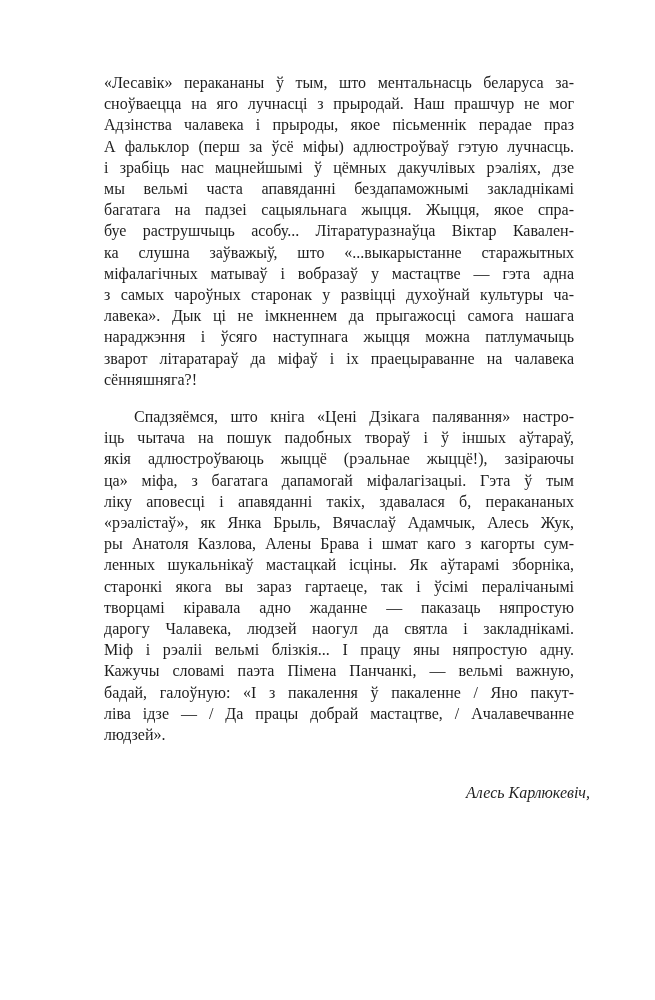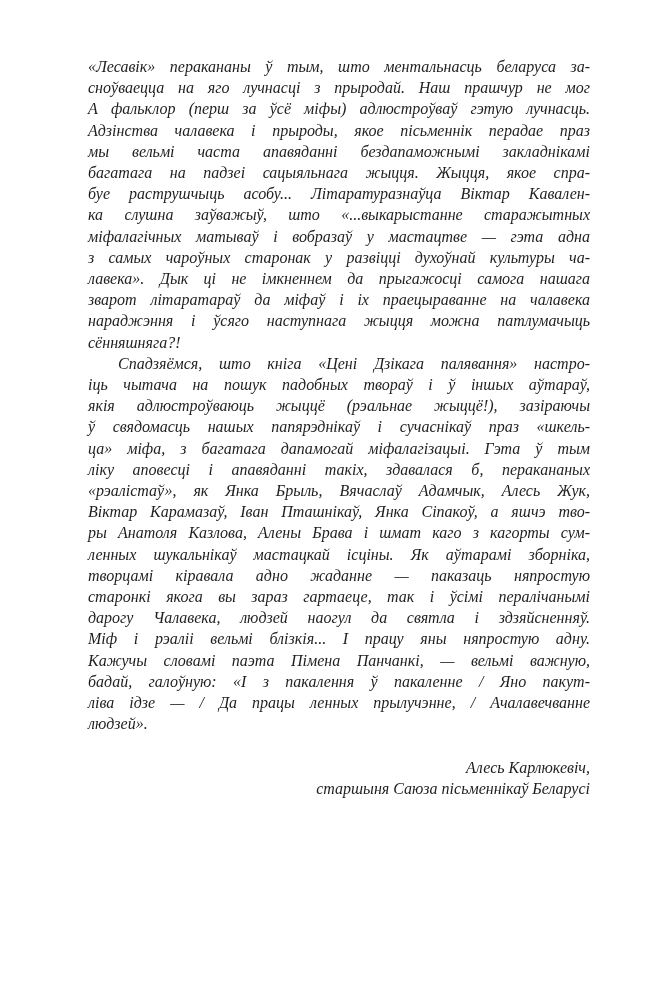--- a/index.html
+++ b/index.html
@@ -18,21 +18,21 @@
     position: absolute;
     left: 88px;
     top: 56px;
     width: 502px;
     font-family: "Liberation Serif", "DejaVu Serif", serif;
     font-size: 16px;
     line-height: 21.2px;
     color: #1e1e1e;
     -webkit-font-smoothing: antialiased;
   }
-  .paragraph { margin: 0; padding: 0; font-style: italic; }
+  .paragraph { margin: 16px; padding: 0; }
   .line {
     text-align: justify;
     text-align-last: justify;
     white-space: normal;
   }
   .line.last {
     text-align-last: left;
   }
   .line.indent {
     text-indent: 30px;
@@ -49,54 +49,52 @@
 </style>
 </head>
 <body>
 
 <div class="page">
   <div class="text-block">
 
     <div class="paragraph">
       <div class="line">«Лесавік» перакананы ў тым, што ментальнасць беларуса за-</div>
       <div class="line">сноўваецца на яго лучнасці з прыродай. Наш прашчур не мог</div>
+      <div class="line">Адзінства чалавека і прыроды, якое пісьменнік перадае праз</div>
       <div class="line">А фальклор (перш за ўсё міфы) адлюстроўваў гэтую лучнасць.</div>
-      <div class="line">Адзінства чалавека і прыроды, якое пісьменнік перадае праз</div>
+      <div class="line">і зрабіць нас мацнейшымі ў цёмных дакучлівых рэаліях, дзе</div>
       <div class="line">мы вельмі часта апавяданні бездапаможнымі закладнікамі</div>
       <div class="line">багатага на падзеі сацыяльнага жыцця. Жыцця, якое спра-</div>
       <div class="line">буе раструшчыць асобу... Літаратуразнаўца Віктар Кавален-</div>
       <div class="line">ка слушна заўважыў, што «...выкарыстанне старажытных</div>
       <div class="line">міфалагічных матываў і вобразаў у мастацтве — гэта адна</div>
       <div class="line">з самых чароўных старонак у развіцці духоўнай культуры ча-</div>
       <div class="line">лавека». Дык ці не імкненнем да прыгажосці самога нашага</div>
+      <div class="line">нараджэння і ўсяго наступнага жыцця можна патлумачыць</div>
       <div class="line">зварот літаратараў да міфаў і іх праецыраванне на чалавека</div>
-      <div class="line">нараджэння і ўсяго наступнага жыцця можна патлумачыць</div>
       <div class="line last">сённяшняга?!</div>
     </div>
 
     <div class="paragraph">
       <div class="line indent">Спадзяёмся, што кніга «Цені Дзікага палявання» настро-</div>
       <div class="line">іць чытача на пошук падобных твораў і ў іншых аўтараў,</div>
       <div class="line">якія адлюстроўваюць жыццё (рэальнае жыццё!), зазіраючы</div>
-      <div class="line">ў свядомасць нашых папярэднікаў і сучаснікаў праз «шкель-</div>
       <div class="line">ца» міфа, з багатага дапамогай міфалагізацыі. Гэта ў тым</div>
       <div class="line">ліку аповесці і апавяданні такіх, здавалася б, перакананых</div>
       <div class="line">«рэалістаў», як Янка Брыль, Вячаслаў Адамчык, Алесь Жук,</div>
-      <div class="line">Віктар Карамазаў, Іван Пташнікаў, Янка Сіпакоў, а яшчэ тво-</div>
       <div class="line">ры Анатоля Казлова, Алены Брава і шмат каго з кагорты сум-</div>
       <div class="line">ленных шукальнікаў мастацкай ісціны. Як аўтарамі зборніка,</div>
+      <div class="line">старонкі якога вы зараз гартаеце, так і ўсімі пералічанымі</div>
       <div class="line">творцамі кіравала адно жаданне — паказаць няпростую</div>
-      <div class="line">старонкі якога вы зараз гартаеце, так і ўсімі пералічанымі</div>
-      <div class="line">дарогу Чалавека, людзей наогул да святла і здзяйсненняў.</div>
+      <div class="line">дарогу Чалавека, людзей наогул да святла і закладнікамі.</div>
       <div class="line">Міф і рэаліі вельмі блізкія... І працу яны няпростую адну.</div>
       <div class="line">Кажучы словамі паэта Пімена Панчанкі, — вельмі важную,</div>
       <div class="line">бадай, галоўную: «І з пакалення ў пакаленне / Яно пакут-</div>
-      <div class="line">ліва ідзе — / Да працы ленных прылучэнне, / Ачалавечванне</div>
+      <div class="line">ліва ідзе — / Да працы добрай мастацтве, / Ачалавечванне</div>
       <div class="line last">людзей».</div>
     </div>
 
     <div class="signature">
       <div class="sig-line">Алесь Карлюкевіч,</div>
-      <div class="sig-line">старшыня Саюза пісьменнікаў Беларусі</div>
     </div>
 
   </div>
 </div>
 
 </body></html>

